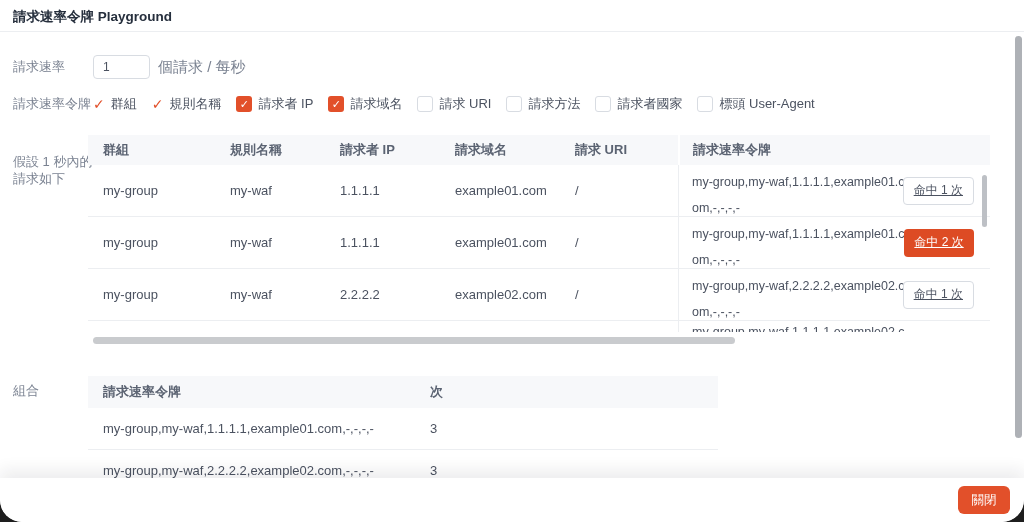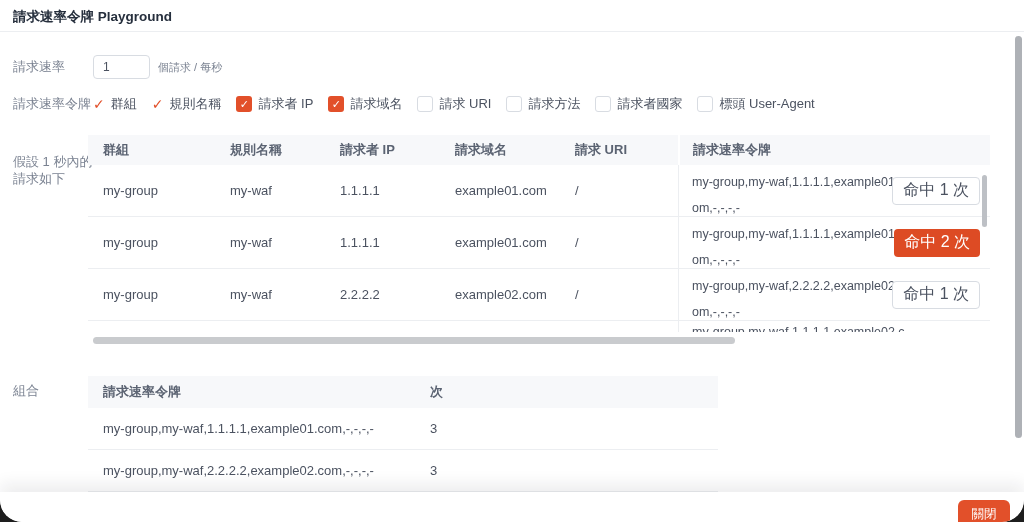--- a/index.html
+++ b/index.html
@@ -15,21 +15,21 @@
   *{box-sizing:border-box;margin:0;padding:0;font-family:"Liberation Sans","DejaVu Sans",sans-serif;}
   html,body{width:1024px;height:522px;overflow:hidden;background:#1E1E1E;}
   .modal{position:absolute;inset:0;background:#fff;border-radius:0 0 22px 22px;overflow:hidden;}
   .dialog-header{position:absolute;top:0;left:0;right:0;height:32px;border-bottom:1px solid var(--border);background:#fff;}
   .dialog-title{position:absolute;left:13px;top:0;line-height:33px;font-size:13.5px;font-weight:bold;color:var(--title);}
   .form-label{position:absolute;left:13px;font-size:13px;color:var(--label);}
   
   .row-rate{position:absolute;top:55px;left:0;right:0;height:24px;}
   .row-rate .form-label{top:0;line-height:24px;}
   .rate-input{position:absolute;left:93px;top:0;width:57px;height:24px;border:1px solid #D8DCE2;border-radius:4px;padding-left:9px;font-size:12px;color:var(--cell);outline:none;background:#fff;}
-  .rate-unit{position:absolute;left:158px;top:0;line-height:24px;font-size:11px;color:var(--label);}
+  .rate-unit{position:absolute;left:158px;top:0;line-height:24px;font-size:15px;color:var(--label);}
   
   .row-tokens{position:absolute;top:95px;left:0;right:0;height:18px;}
   .row-tokens .form-label{top:0;line-height:18px;}
   .options{position:absolute;left:93px;top:0;display:flex;align-items:center;gap:15px;height:18px;}
   .opt{display:flex;align-items:center;gap:6px;font-size:13px;color:var(--cell);cursor:default;white-space:nowrap;}
   .ck-mark{color:var(--accent);font-size:14px;font-weight:bold;line-height:16px;}
   .ck-box{width:16px;height:16px;border-radius:3px;display:inline-flex;align-items:center;justify-content:center;}
   .ck-box.checked{background:var(--accent);color:#fff;font-size:11px;font-weight:bold;}
   .ck-box.empty{background:#fff;border:1px solid #D8DCE2;}
   
@@ -38,38 +38,38 @@
   .table1{position:absolute;left:88px;top:0;width:902px;height:197px;overflow:hidden;}
   .t1-main{position:absolute;left:0;top:0;width:590px;height:197px;}
   .t1-grid{display:grid;grid-template-columns:127px 110px 115px 120px 1fr;align-items:center;padding-left:15px;}
   .t1-head{height:30px;background:var(--head-bg);font-size:13px;font-weight:bold;color:var(--headtxt);}
   .t1-row{height:52px;border-bottom:1px solid var(--border);font-size:13px;color:var(--cell);}
   .t1-fixed{position:absolute;left:590px;top:0;width:312px;height:197px;}
   .fhead{height:30px;background:var(--head-bg);border-left:2px solid #fff;padding-left:13px;display:flex;align-items:center;font-size:13px;font-weight:bold;color:var(--headtxt);}
   .fbody{position:relative;height:167px;border-left:1px solid var(--border);overflow:hidden;}
   .frow{position:relative;height:52px;border-bottom:1px solid var(--border);}
   .frow .token{position:absolute;left:13px;top:4px;width:214px;font-size:12.5px;line-height:26px;word-break:break-all;color:var(--cell);}
-  .hit-btn{position:absolute;right:10px;top:50%;transform:translateY(-50%);min-width:70px;height:28px;border-radius:4px;font-size:16px;padding:0 10px;cursor:pointer;}
+  .hit-btn{position:absolute;right:16px;top:50%;transform:translateY(-50%);min-width:70px;height:28px;border-radius:4px;font-size:12px;padding:0 10px;cursor:pointer;text-decoration:underline;}
   .hit-btn.outline{background:#fff;border:1px solid #D8DCE2;color:var(--cell);}
   .hit-btn.filled{background:var(--hit-filled);border:none;color:#fff;}
   .frow.partial{height:11px;border-bottom:none;}
   .frow.partial .token{top:2px;line-height:18px;white-space:nowrap;}
   .mini-vscroll{position:absolute;right:3px;top:10px;width:5px;height:52px;background:#BDC0C5;border-radius:3px;}
   .h-scrollbar{position:absolute;left:93px;top:202px;width:642px;height:7px;background:#C9CBCE;border-radius:4px;}
   
   .sec-combos{position:absolute;top:376px;left:0;right:0;height:118px;}
   .sec-combos .section-label{position:absolute;left:13px;top:6px;font-size:13px;color:var(--label);}
   .table2{position:absolute;left:88px;top:0;width:630px;}
   .t2-grid{display:grid;grid-template-columns:327px 1fr;align-items:center;padding-left:15px;}
   .t2-head{height:32px;background:var(--head-bg);font-size:13px;font-weight:bold;color:var(--headtxt);}
   .t2-row{height:42px;border-bottom:1px solid var(--border);font-size:13px;color:var(--cell);}
   
   .v-scrollbar{position:absolute;right:2px;top:36px;width:7px;height:402px;background:#AEB1B6;border-radius:4px;}
   
-  .dialog-footer{position:absolute;left:0;right:0;bottom:0;height:30px;background:#fff;border-radius:0 0 22px 22px;box-shadow:0 -8px 16px rgba(25,30,40,.08);}
+  .dialog-footer{position:absolute;left:0;right:0;bottom:0;height:44px;background:#fff;border-radius:0 0 22px 22px;box-shadow:0 -8px 16px rgba(25,30,40,.08);}
   .close-btn{position:absolute;right:14px;top:8px;width:52px;height:28px;background:var(--accent);border:none;border-radius:6px;color:#fff;font-size:12.5px;cursor:pointer;}
 </style>
 </head>
 <body>
 
 <div class="modal">
 
   <div class="dialog-header">
     <div class="dialog-title">請求速率令牌 Playground</div>
   </div>

